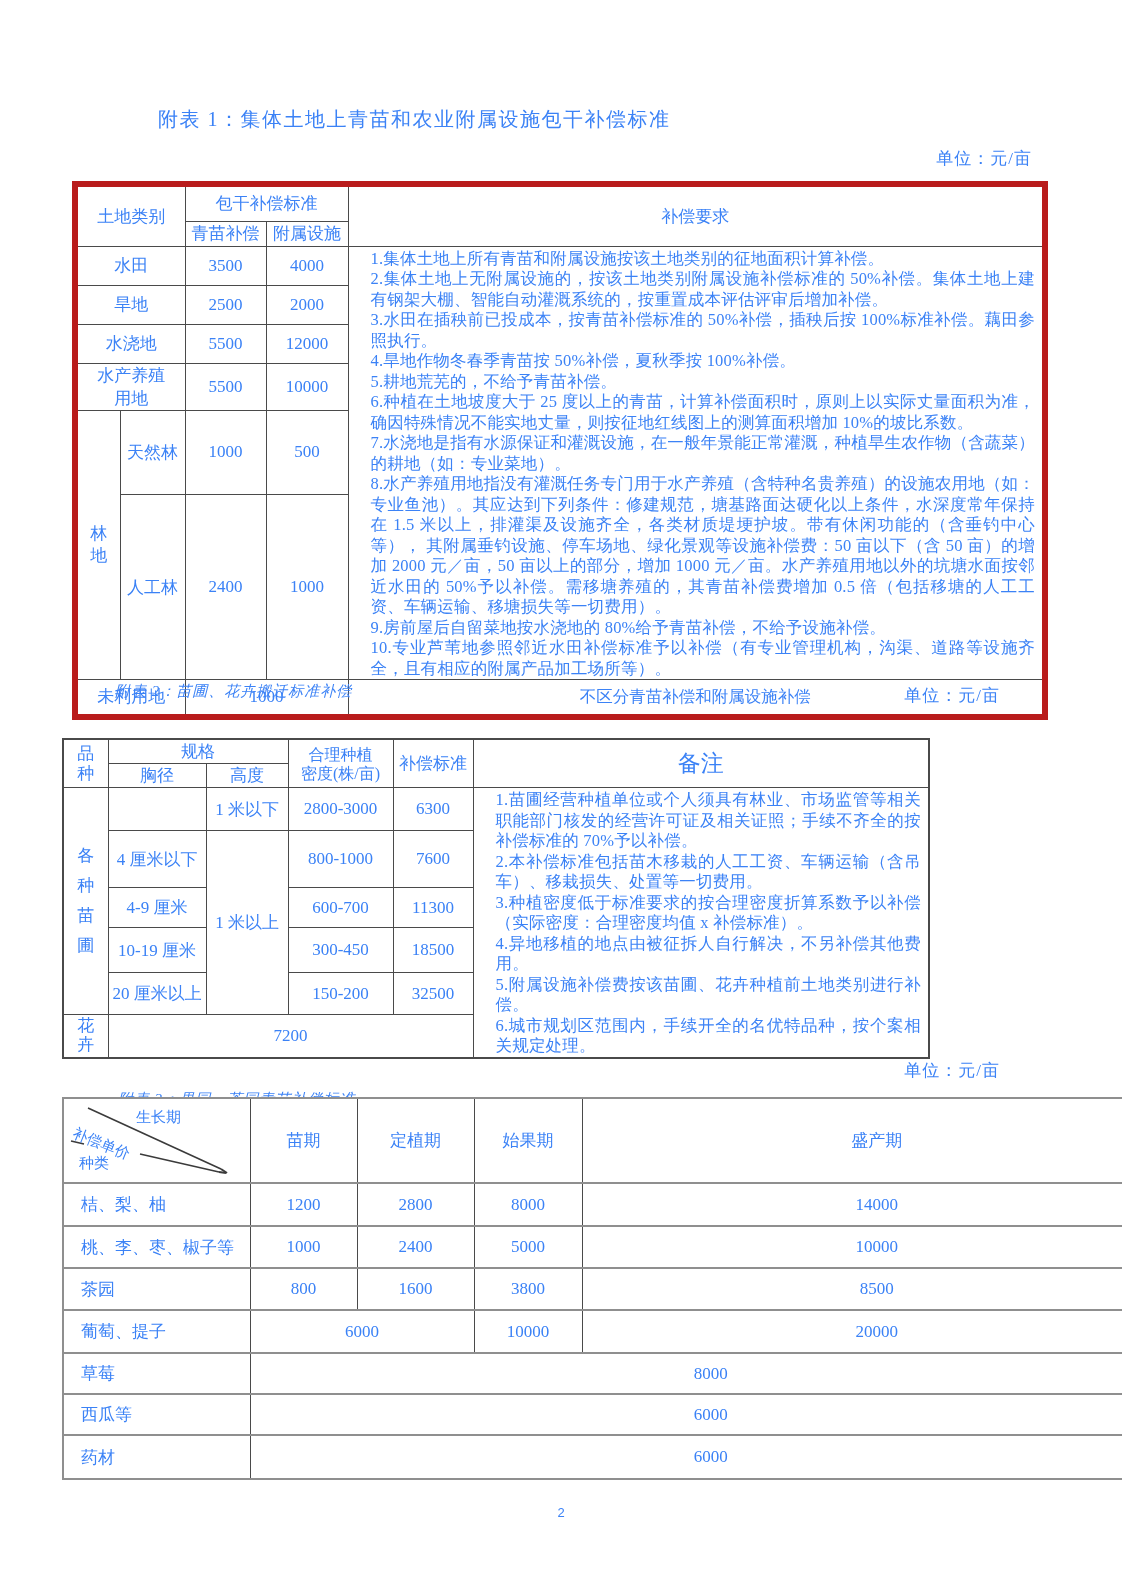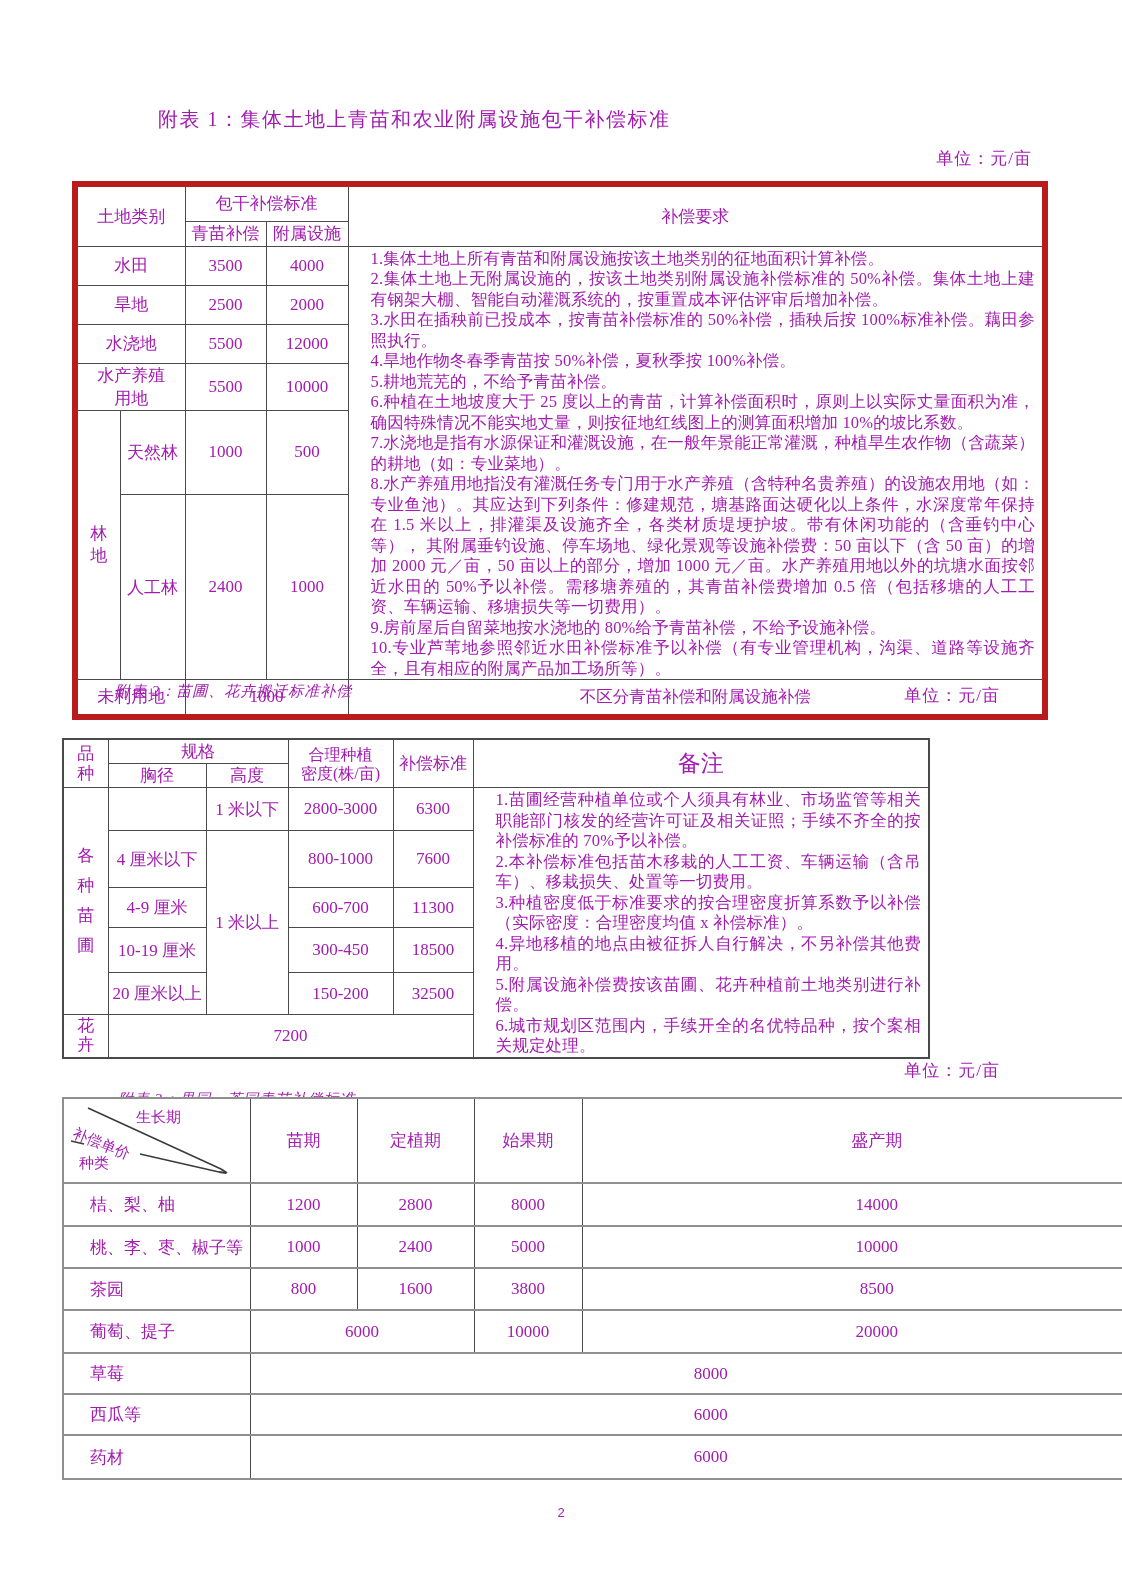--- a/index.html
+++ b/index.html
@@ -2,21 +2,21 @@
 <html><head>
 <meta charset="utf-8">
 <style>
   html,body{margin:0;padding:0;background:#e8e8e8;}
   .page{
     position:relative;
     width:1122px;height:1587px;
     margin:0 auto;
     background:#ffffff;
     font-family:"Liberation Serif","DejaVu Serif",serif;
-    color:#a21caf;
+    color:#3b82f6;
     overflow:hidden;
   }
   .title-main{position:absolute;left:158px;top:106px;font-size:20px;letter-spacing:1.5px;white-space:nowrap;}
   .unit-label{position:absolute;font-size:17px;letter-spacing:1px;white-space:nowrap;}
   .unit-1{right:90px;top:147px;}
   .sub-title{position:absolute;font-size:15px;letter-spacing:1px;white-space:nowrap;font-style:italic;}
   .title-2{left:115px;top:682px;}
   .unit-2{right:122px;top:684px;}
   .title-3{left:118px;top:1057px;margin-top:33px;}
   .unit-3{right:122px;top:1059px;}
@@ -49,21 +49,21 @@
   .v-lindi{line-height:22px;}
   .v-nursery{line-height:30px;}
   .v-flower{line-height:19px;}
 
   .density-head{font-size:16px;line-height:19px;}
 
   .t3 td{
     border-left:1px solid #4a4a4a;border-right:1px solid #4a4a4a;
     border-top:2px solid #8f8f8f;border-bottom:2px solid #8f8f8f;
   }
-  .t3 .rowlabel{text-align:left;padding-left:26px;}
+  .t3 .rowlabel{text-align:left;padding-left:17px;}
 
   .diag-cell{position:relative;padding:0;}
   .diag-cell svg{position:absolute;left:0;top:0;}
   .diag-lab{position:absolute;font-size:15px;white-space:nowrap;}
   .diag-growth{left:72px;top:9px;}
   .diag-price{left:13px;top:25px;transform:rotate(22deg);transform-origin:left top;}
   .diag-kind{left:15px;top:55px;}
 
   .page-number{position:absolute;left:0;right:0;top:1505px;text-align:center;font-size:13px;font-family:"Liberation Sans",sans-serif;}
 </style>

